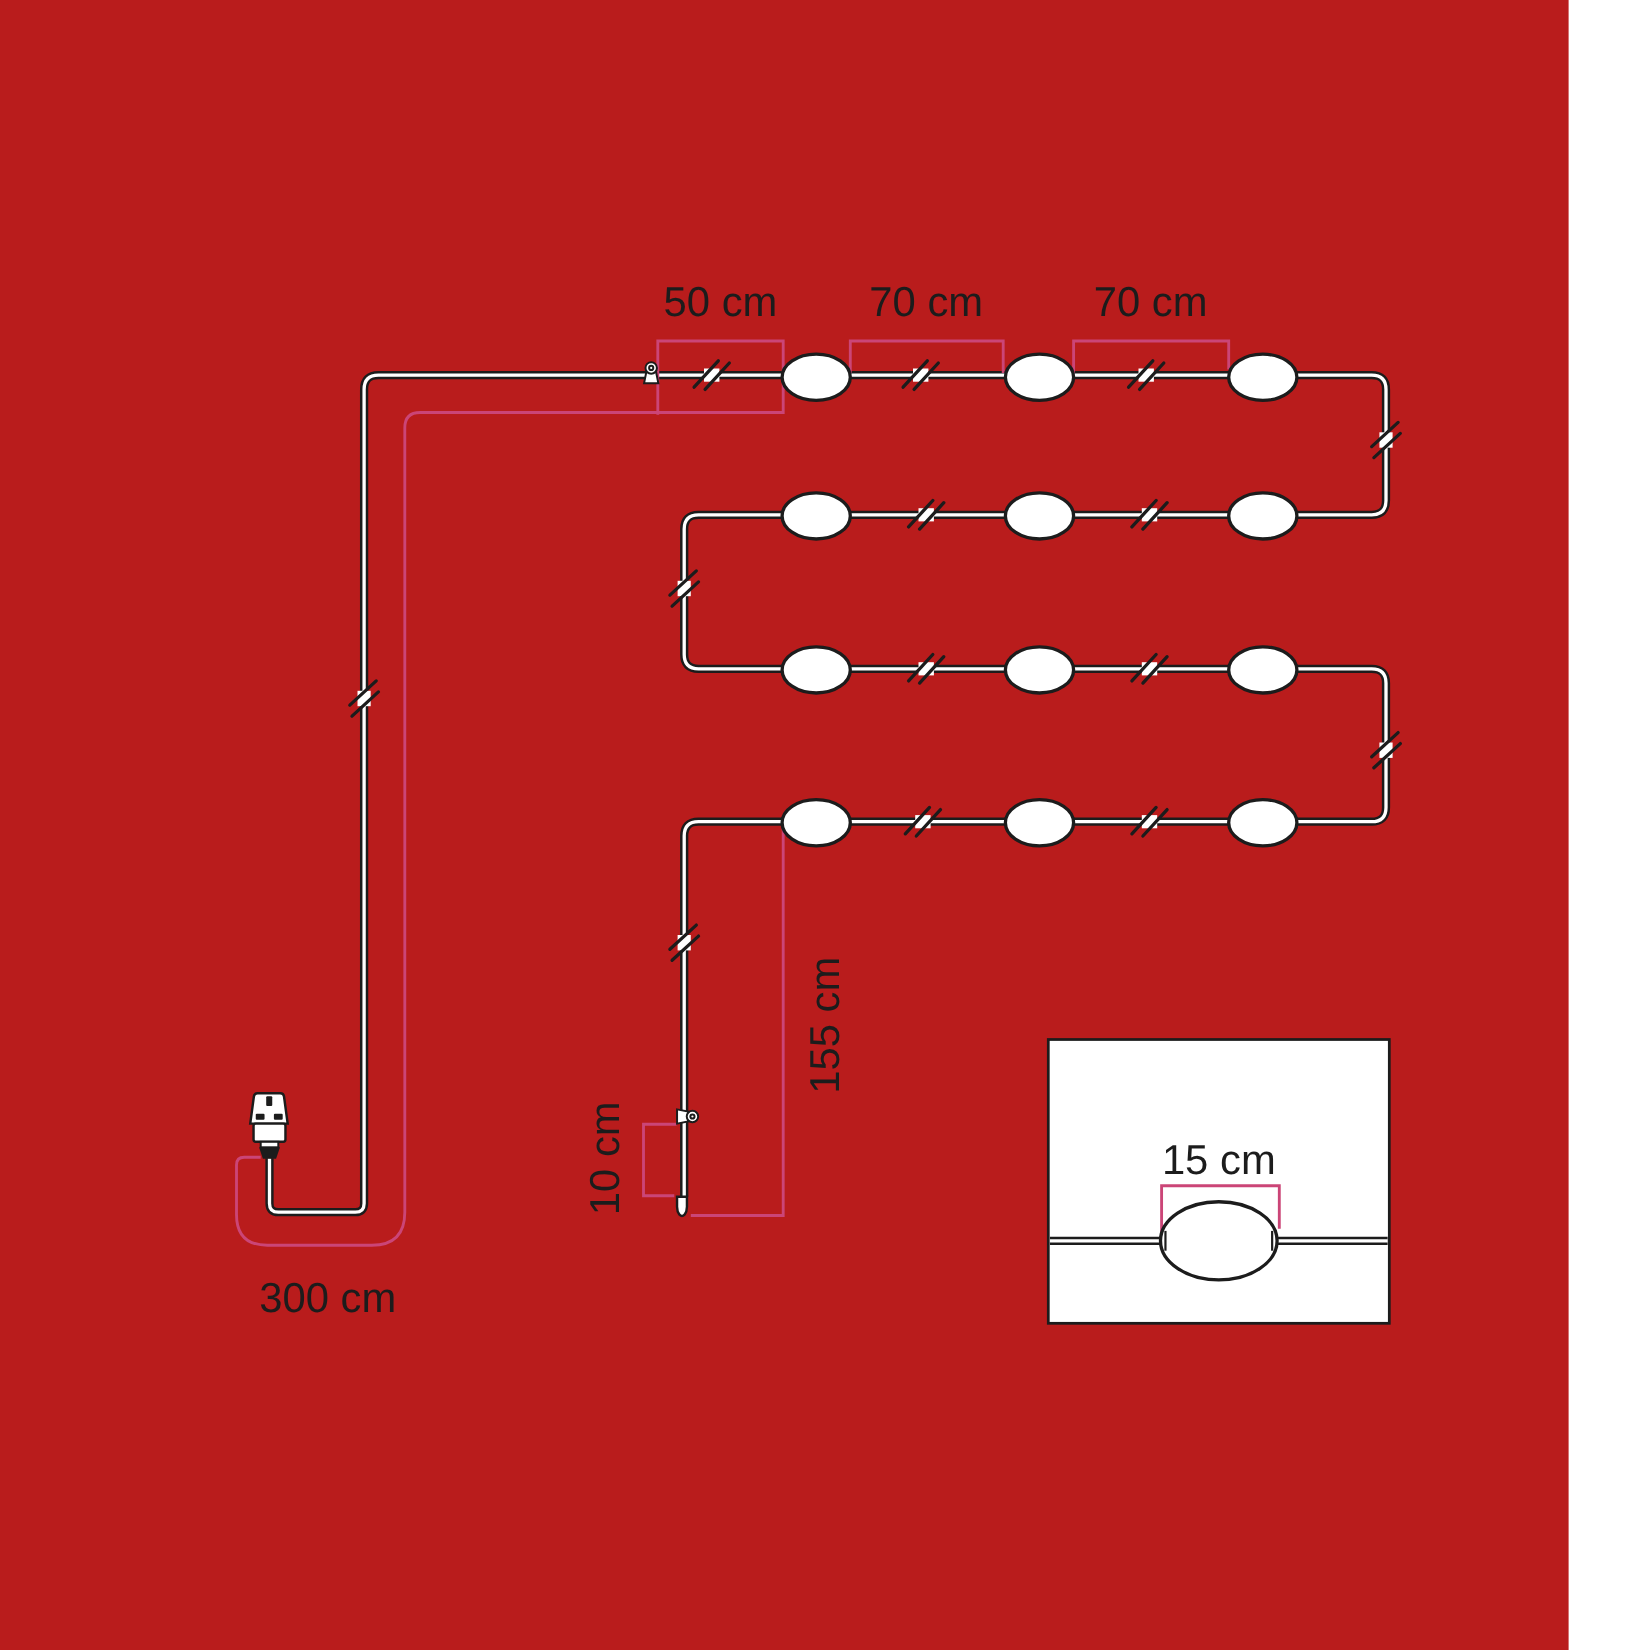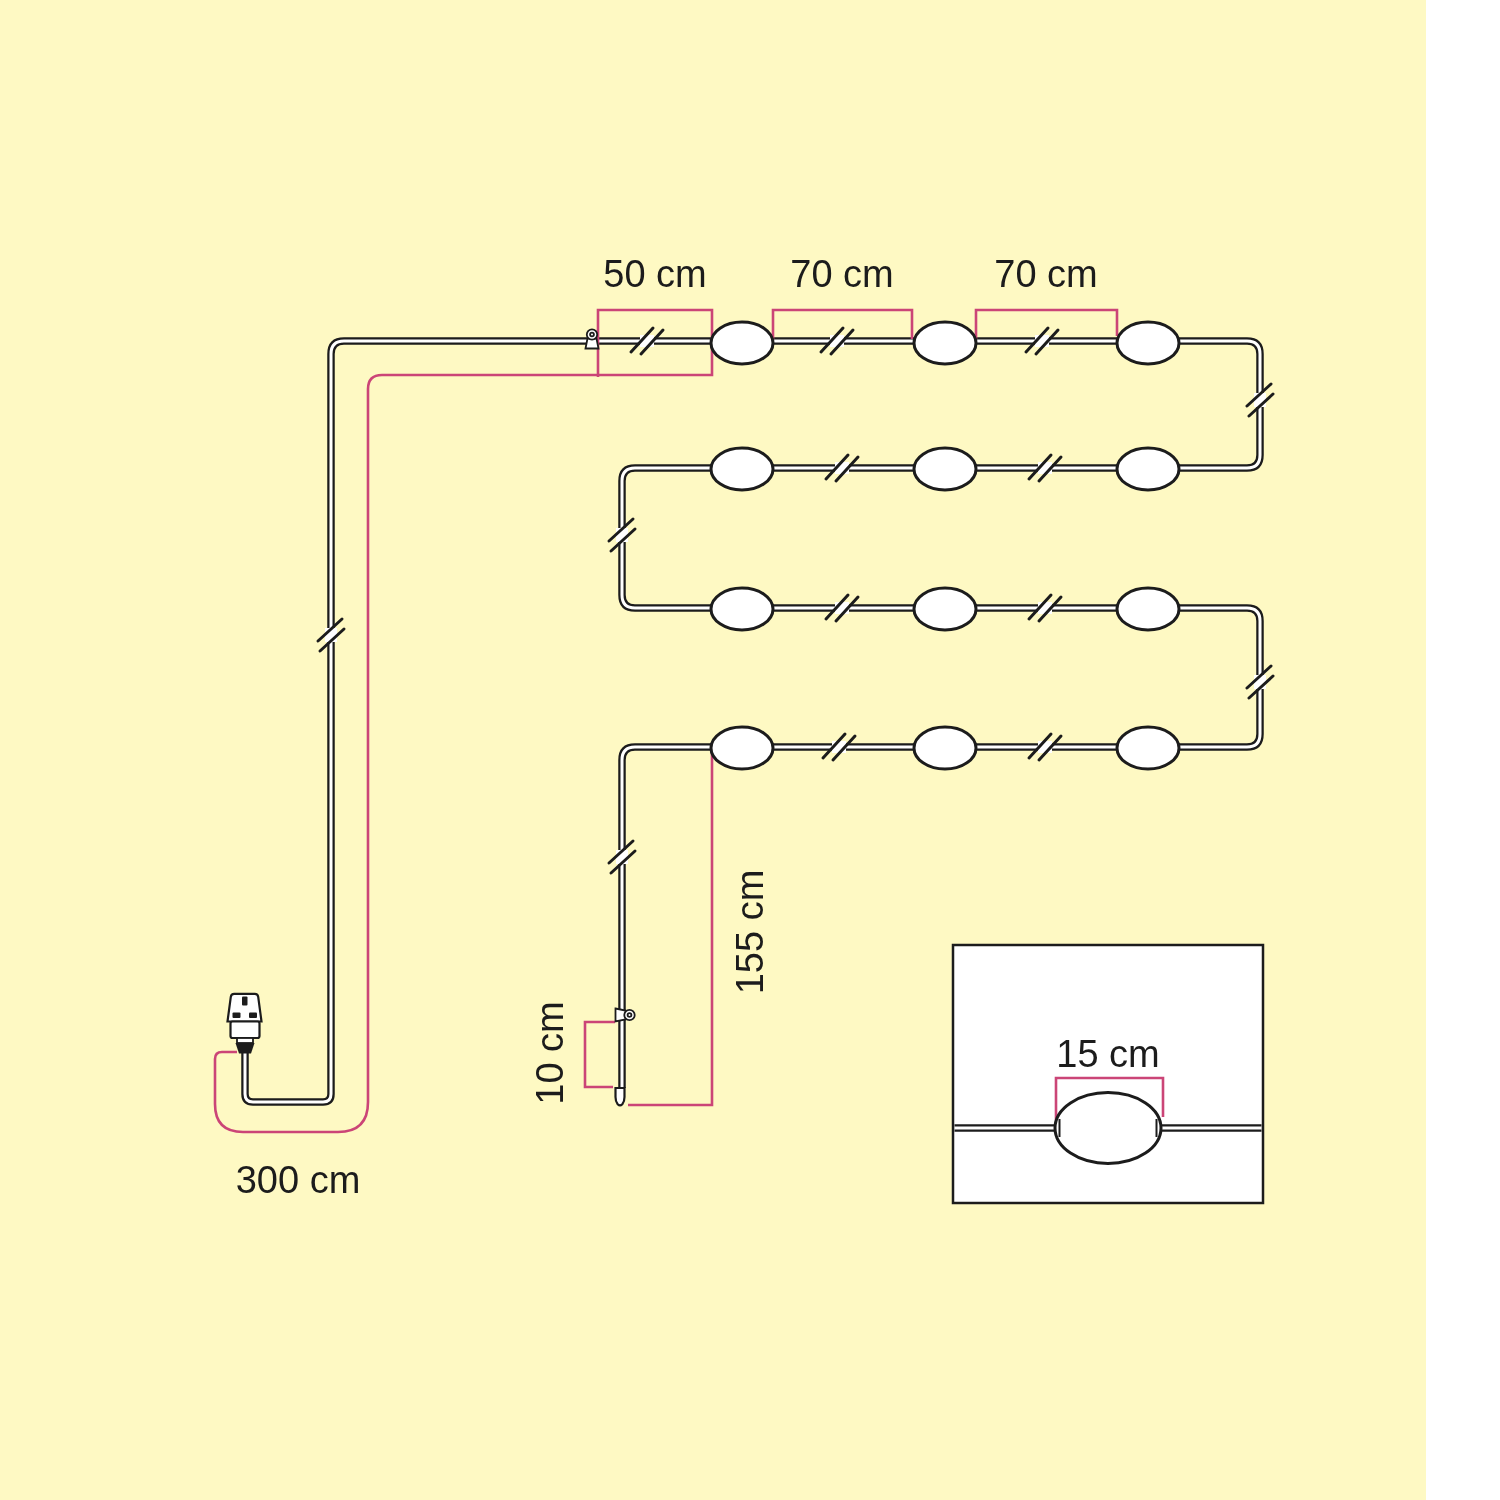--- a/index.html
+++ b/index.html
@@ -1,16 +1,16 @@
 <!DOCTYPE html>
 <html><head>
 <meta charset="utf-8">
 <style>
   html,body{margin:0;padding:0;background:#fff;}
-  .canvas{position:relative;width:1426px;height:1500px;background:#fef9c3;overflow:hidden;
+  .canvas{position:relative;width:1426px;height:1500px;background:#b91c1c;overflow:hidden;
           font-family:"Liberation Sans", sans-serif;}
   svg{position:absolute;left:0;top:0;}
   .cable-outer{fill:none;stroke:#1c1c1c;stroke-width:7.5;}
   .cable-inner{fill:none;stroke:#ffffff;stroke-width:3;}
   .measure{fill:none;stroke-width:2.6;}
   .lamp{fill:#ffffff;stroke:#1c1c1c;stroke-width:3;}
   .erase{stroke:#ffffff;stroke-width:12;stroke-linecap:butt;}
   .slash{stroke:#1c1c1c;stroke-width:3;stroke-linecap:round;}
   .part{fill:#ffffff;stroke:#1c1c1c;stroke-width:2.2;}
   .part-thin{fill:#ffffff;stroke:#1c1c1c;stroke-width:1.8;}

